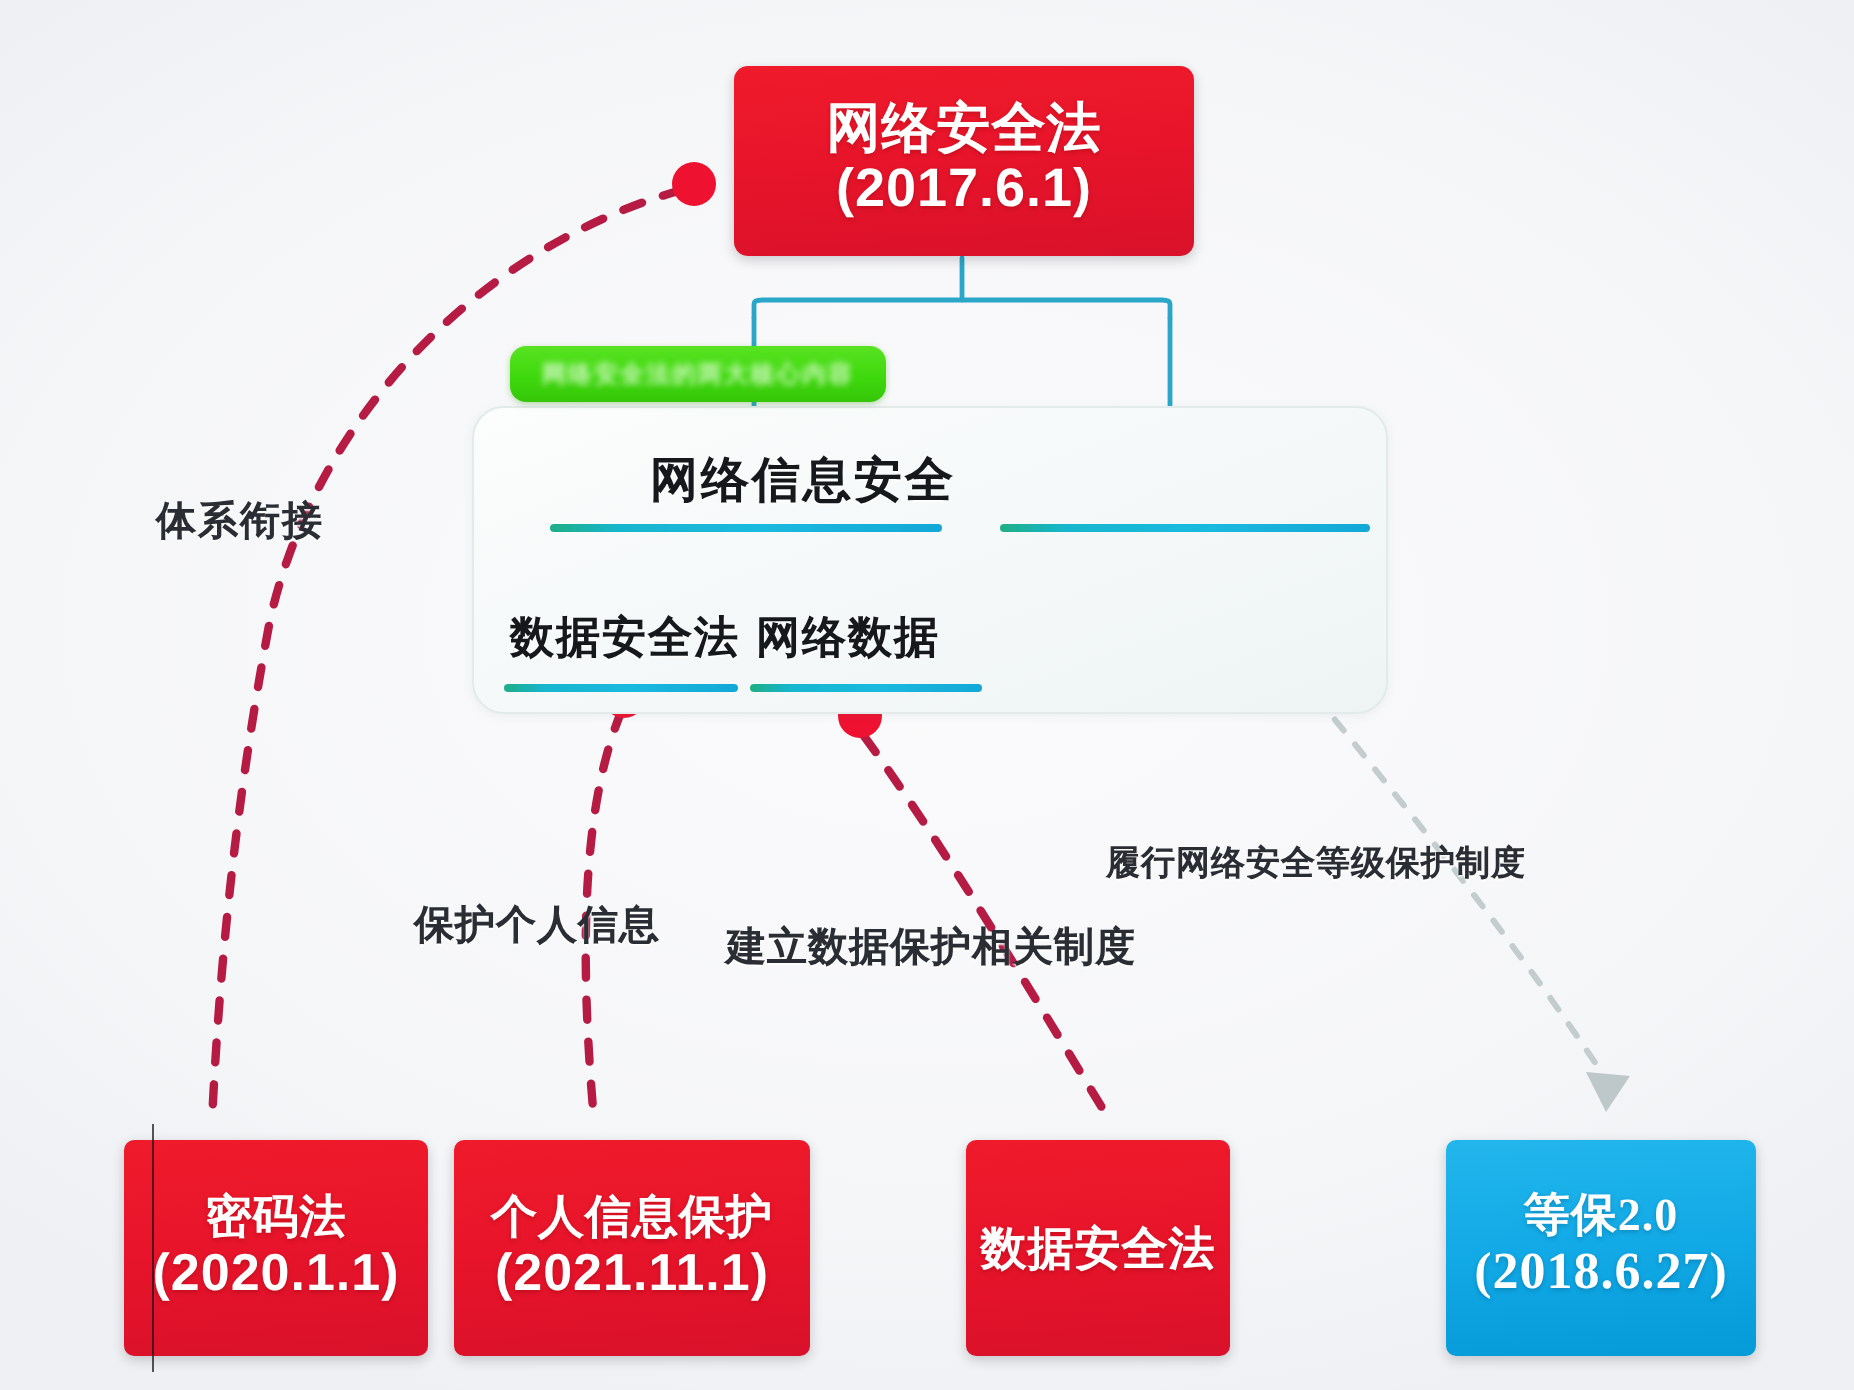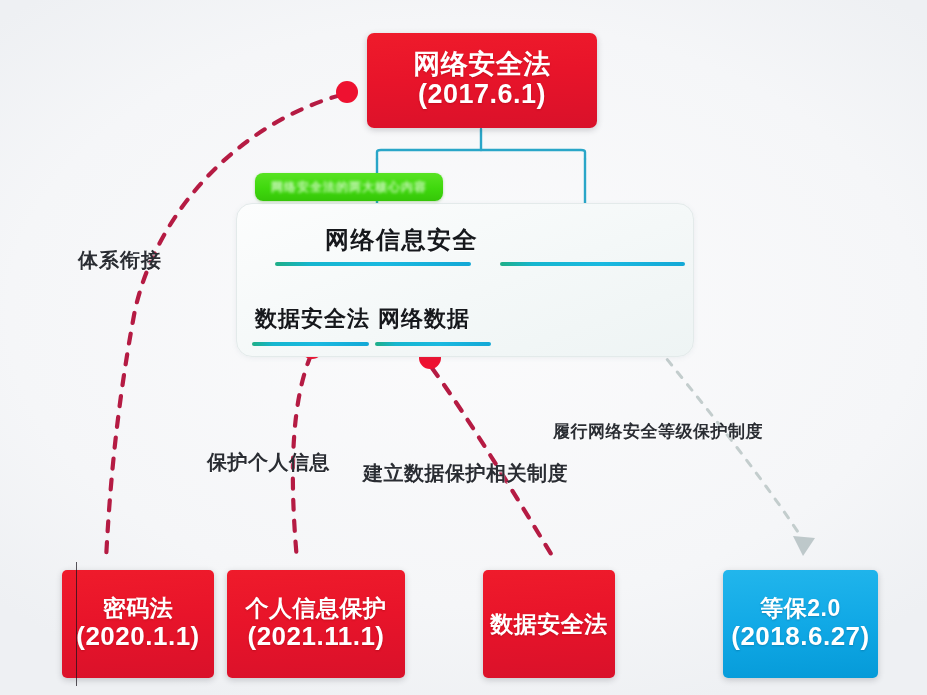--- a/index.html
+++ b/index.html
@@ -91,20 +91,21 @@
     font-size: 26px;
     font-weight: bold;
     line-height: 1.18;
     text-shadow: 0 1px 2px rgba(120,0,0,0.30);
   }
   .law-box.red {
     background: linear-gradient(176deg, #ef1b2b 0%, #e8142a 45%, #d9112a 100%);
   }
   .law-box.blue {
     background: linear-gradient(176deg, #22b6ec 0%, #11a9e6 50%, #059ad8 100%);
+    font-family: Liberation Serif, serif;
   }
   .law-box.blue .title-line,
   .law-box.blue .date-line {
     text-shadow: 0 1px 2px rgba(0,70,110,0.32);
   }
 
   
   #node-root-law {
     left: 367px;
     top: 33px;

